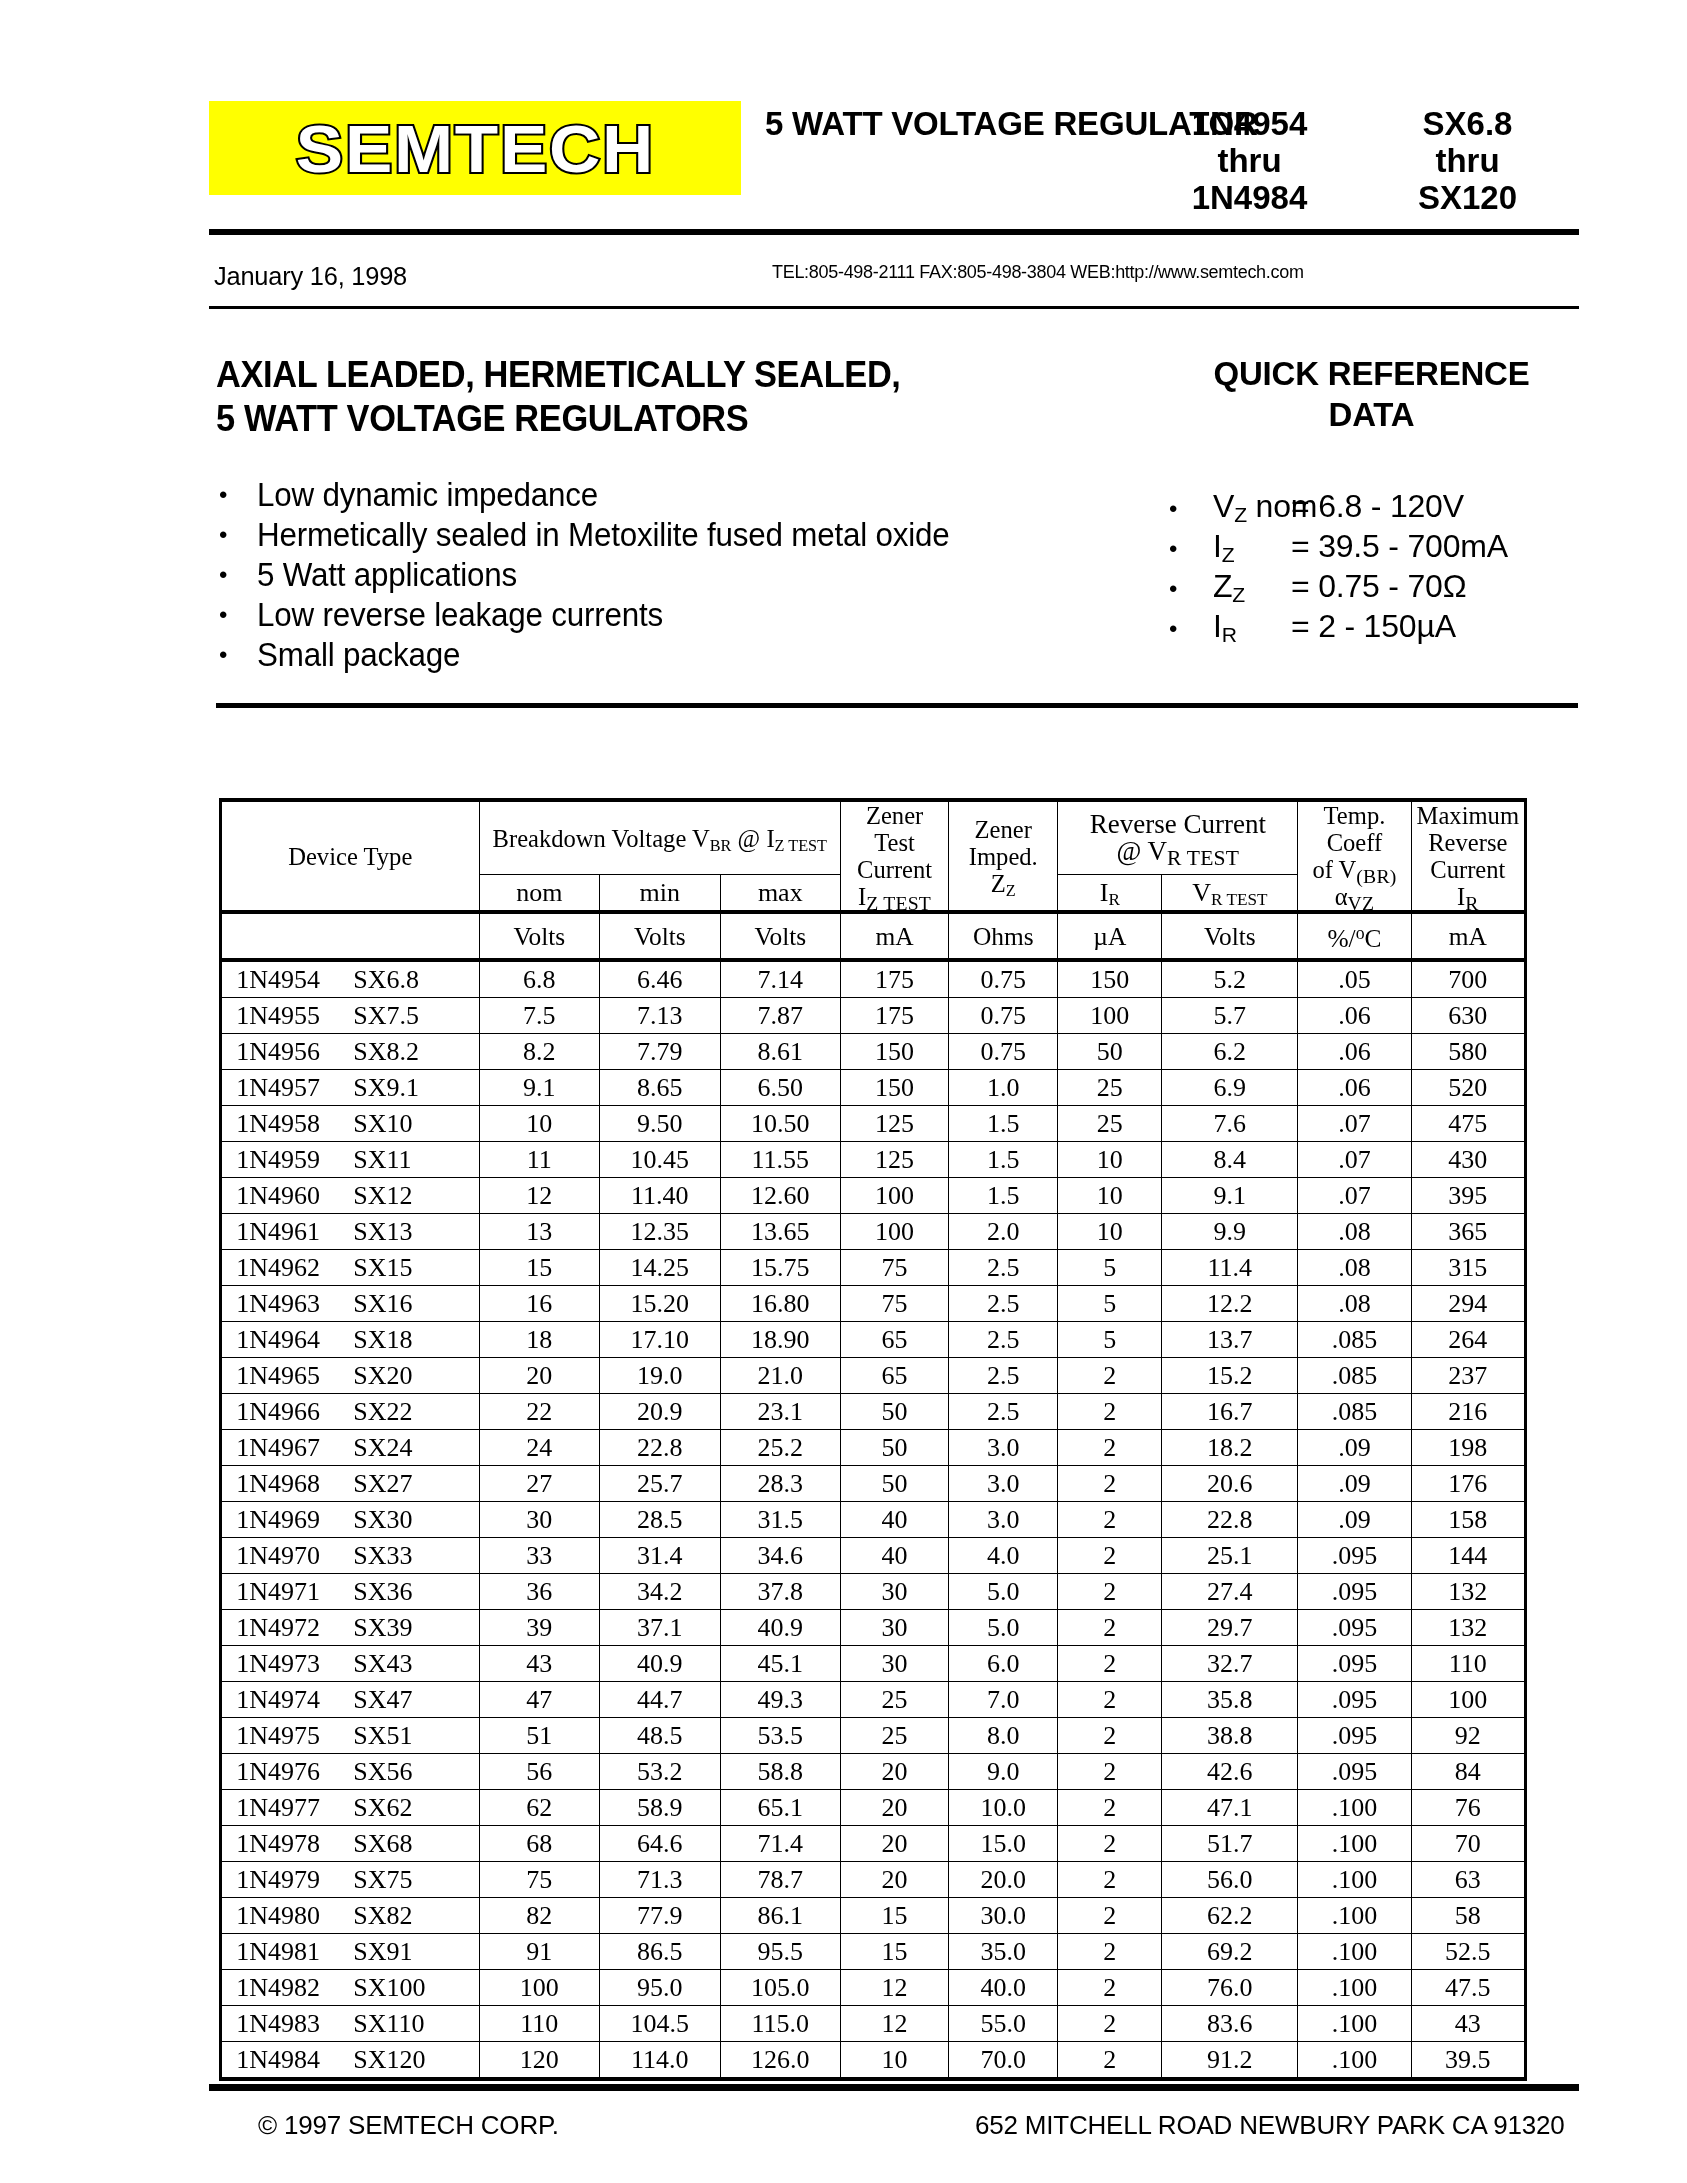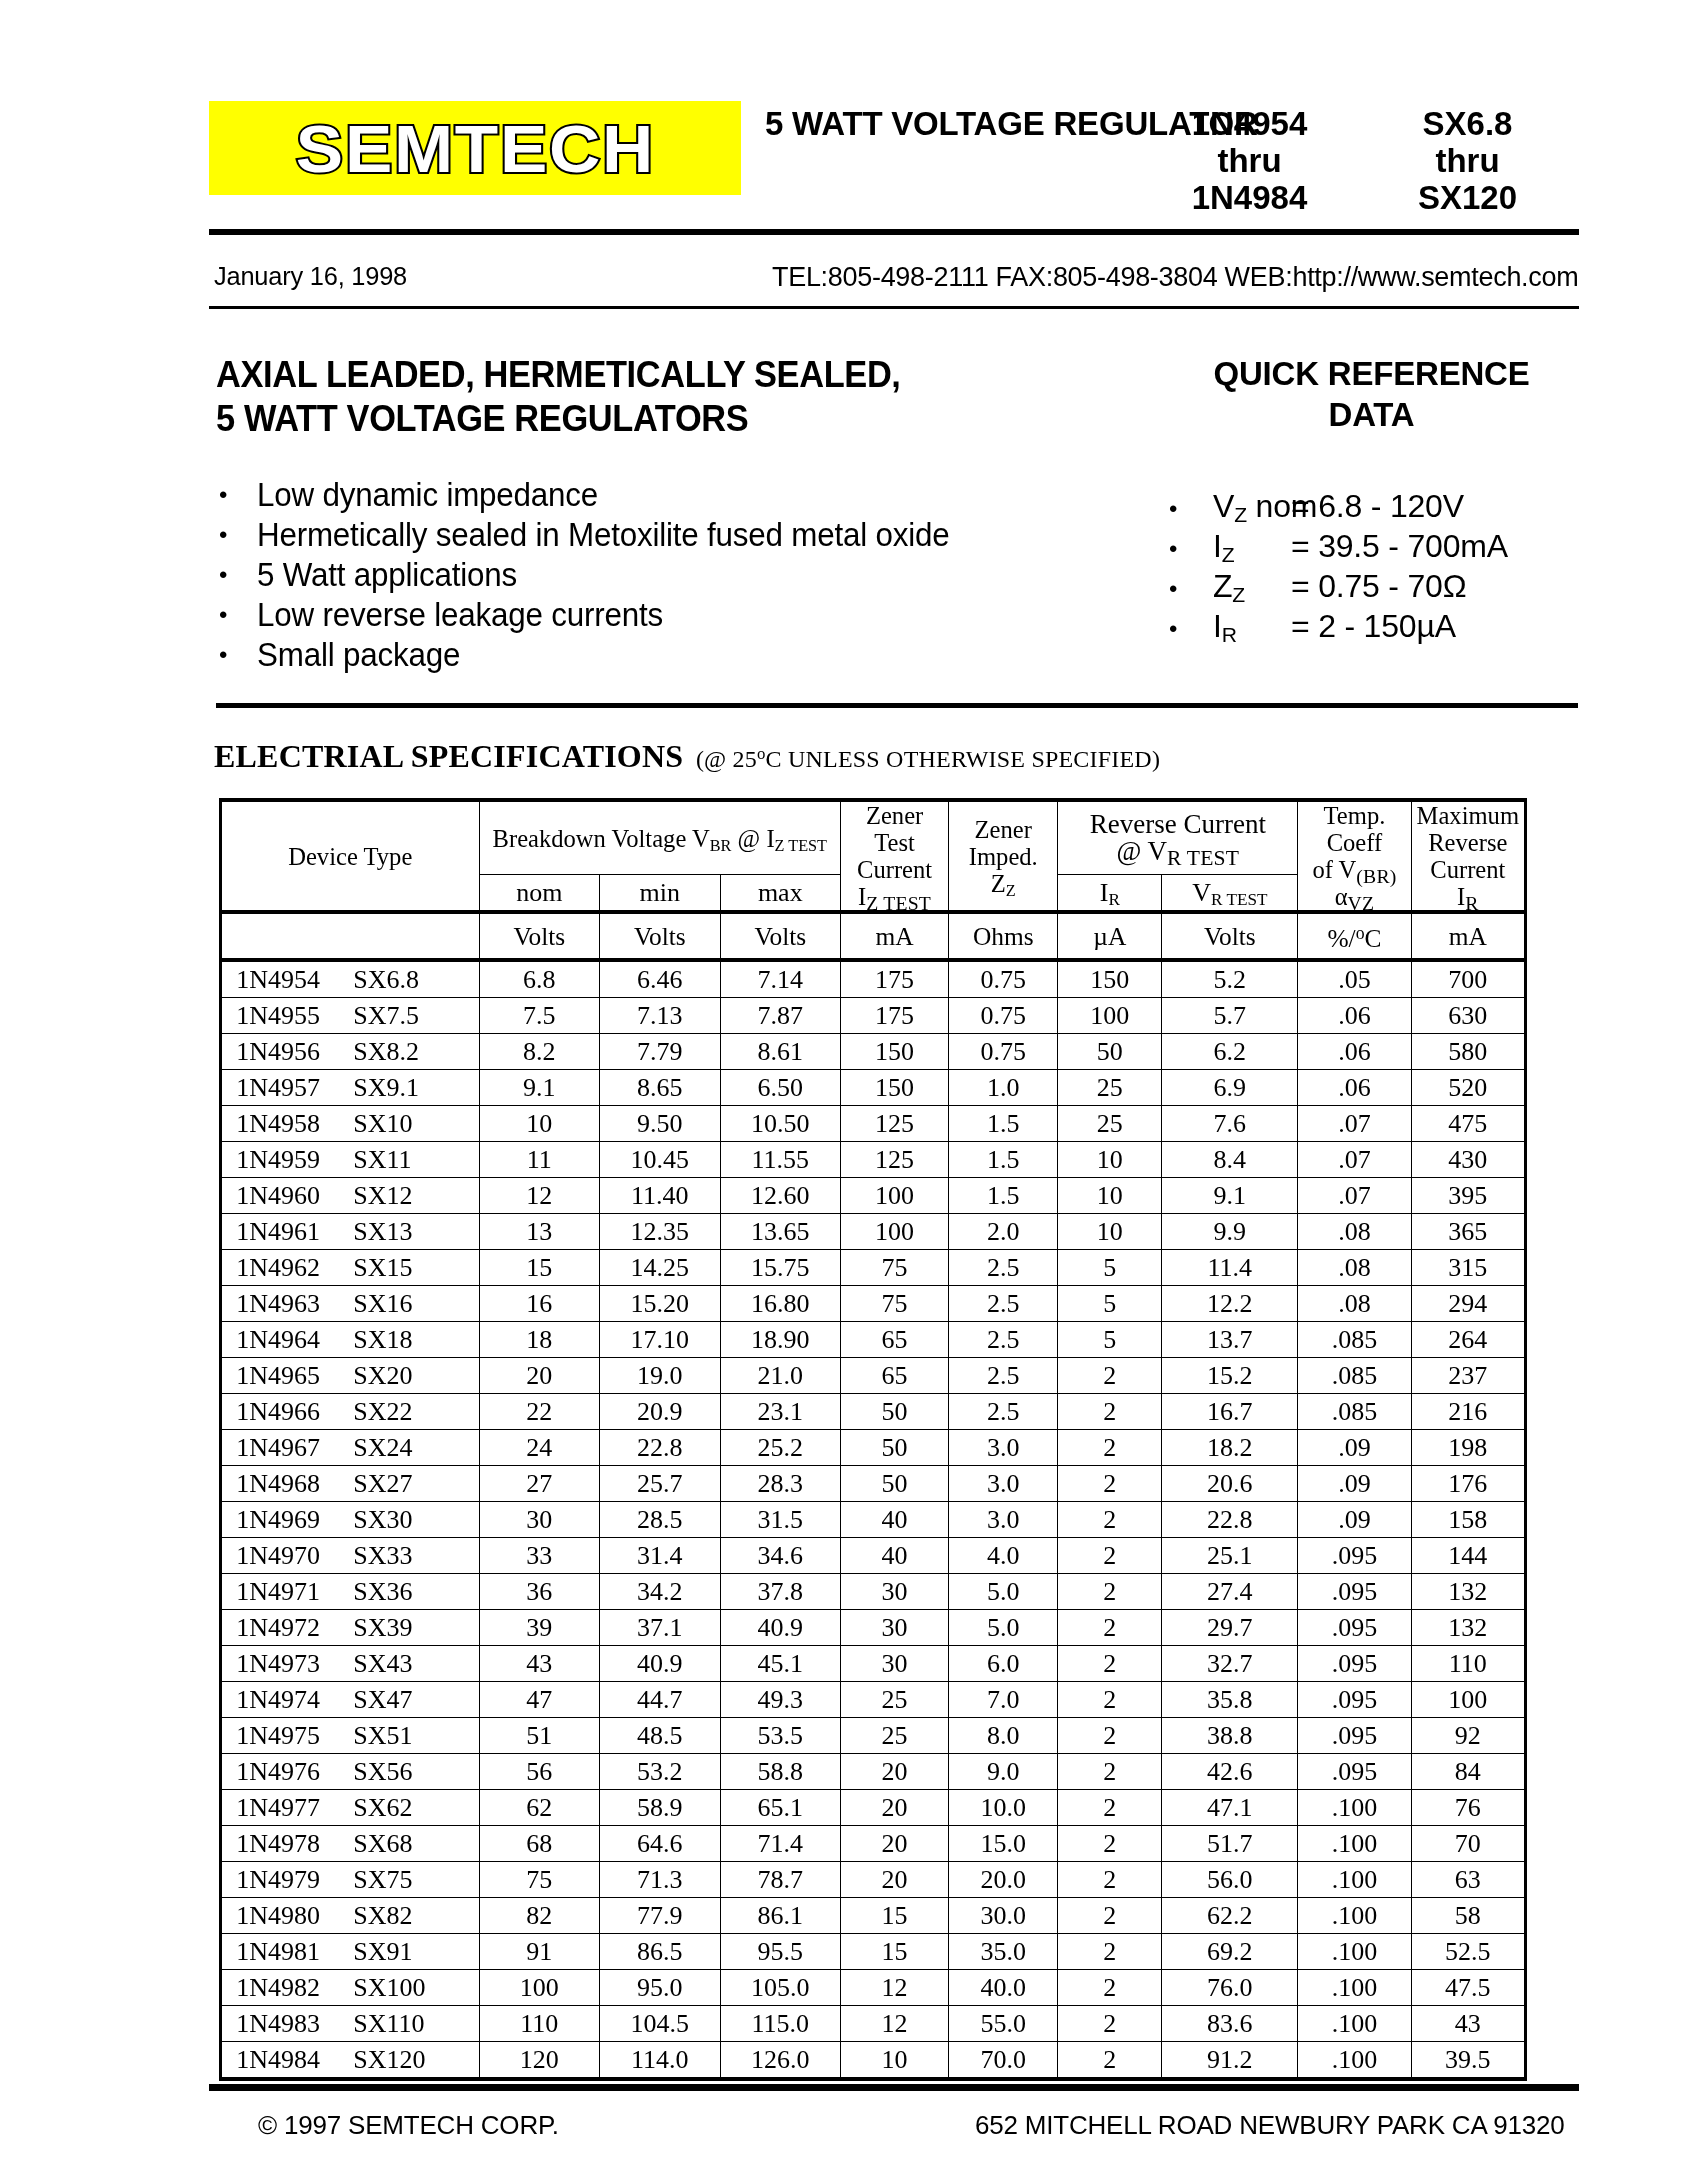--- a/index.html
+++ b/index.html
@@ -87,21 +87,21 @@
     position: absolute;
     left: 200px;
     top: 262px;
     font-size: 25.4px;
     letter-spacing: -0.2px;
   }
   .contact {
     position: absolute;
     left: 758px;
     top: 262px;
-    font-size: 27px;
+    font-size: 18px;
     letter-spacing: -0.3px;
     white-space: nowrap;
   }
 
   
   .main-title {
     position: absolute;
     left: 202px;
     top: 353px;
     width: 889px;
@@ -370,23 +370,20 @@
     </div>
     <div class="qref-item">
       <span class="bullet">•</span>
       <span class="qref-sym"><span>I</span><sub>R</sub><span></span></span>
       <span class="qref-val">= 2 - 150µA</span>
     </div>
   </div>
 
   <div class="rule rule-feat"></div>
 
-  <div class="specs-heading">
-    <span>ELECTRIAL SPECIFICATIONS</span><span class="cond"><span>(@ 25</span><span class="sup-o">o</span><span>C UNLESS OTHERWISE SPECIFIED)</span></span>
-  </div>
 
   <table class="spec-table">
     <colgroup>
       <col class="c-dev">
         <col class="c-nom">
         <col class="c-min">
         <col class="c-max">
       <col class="c-izt">
         <col class="c-zz">
         <col class="c-ir">

